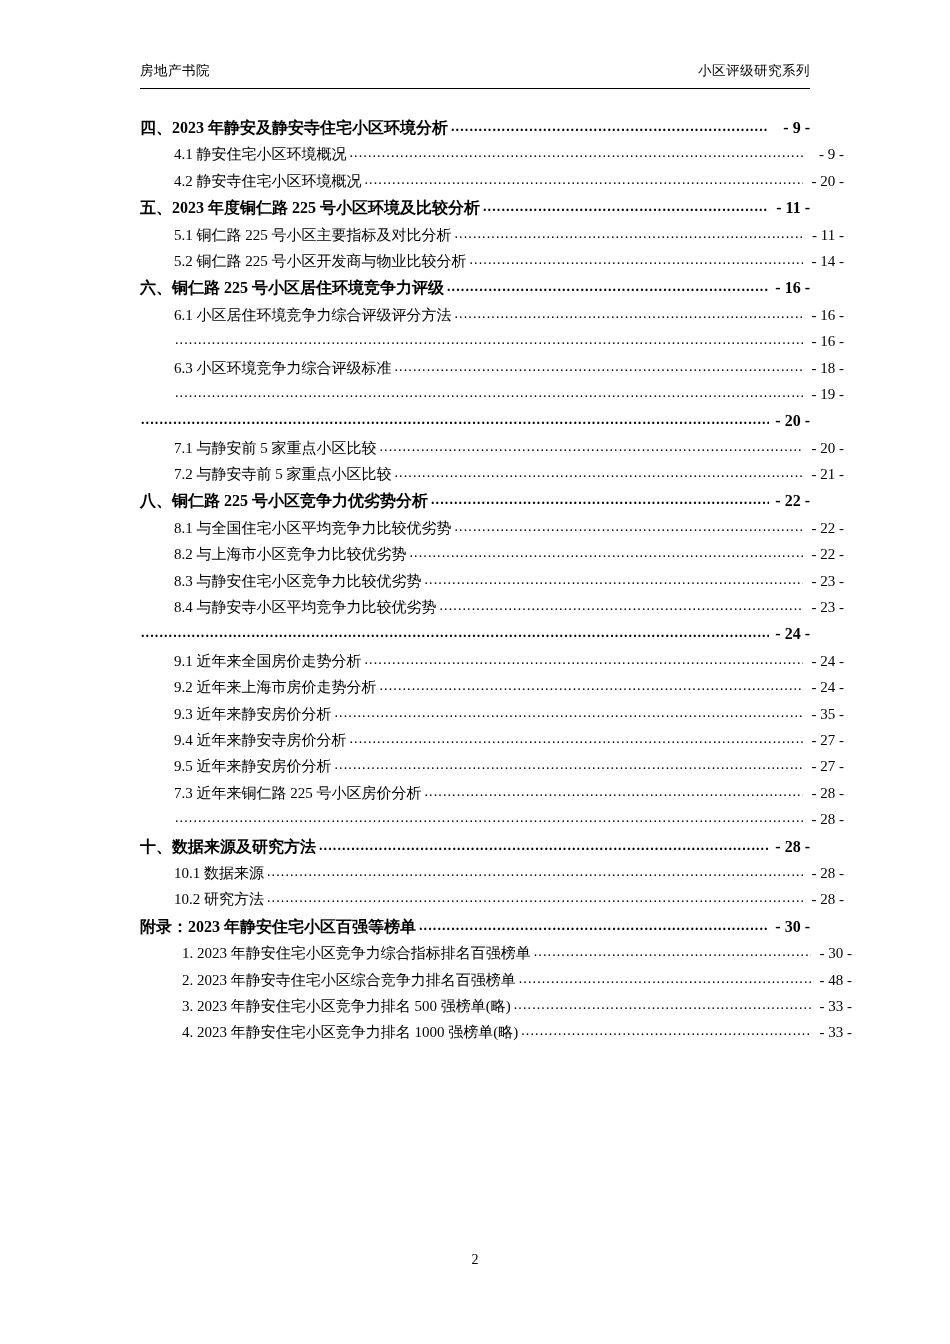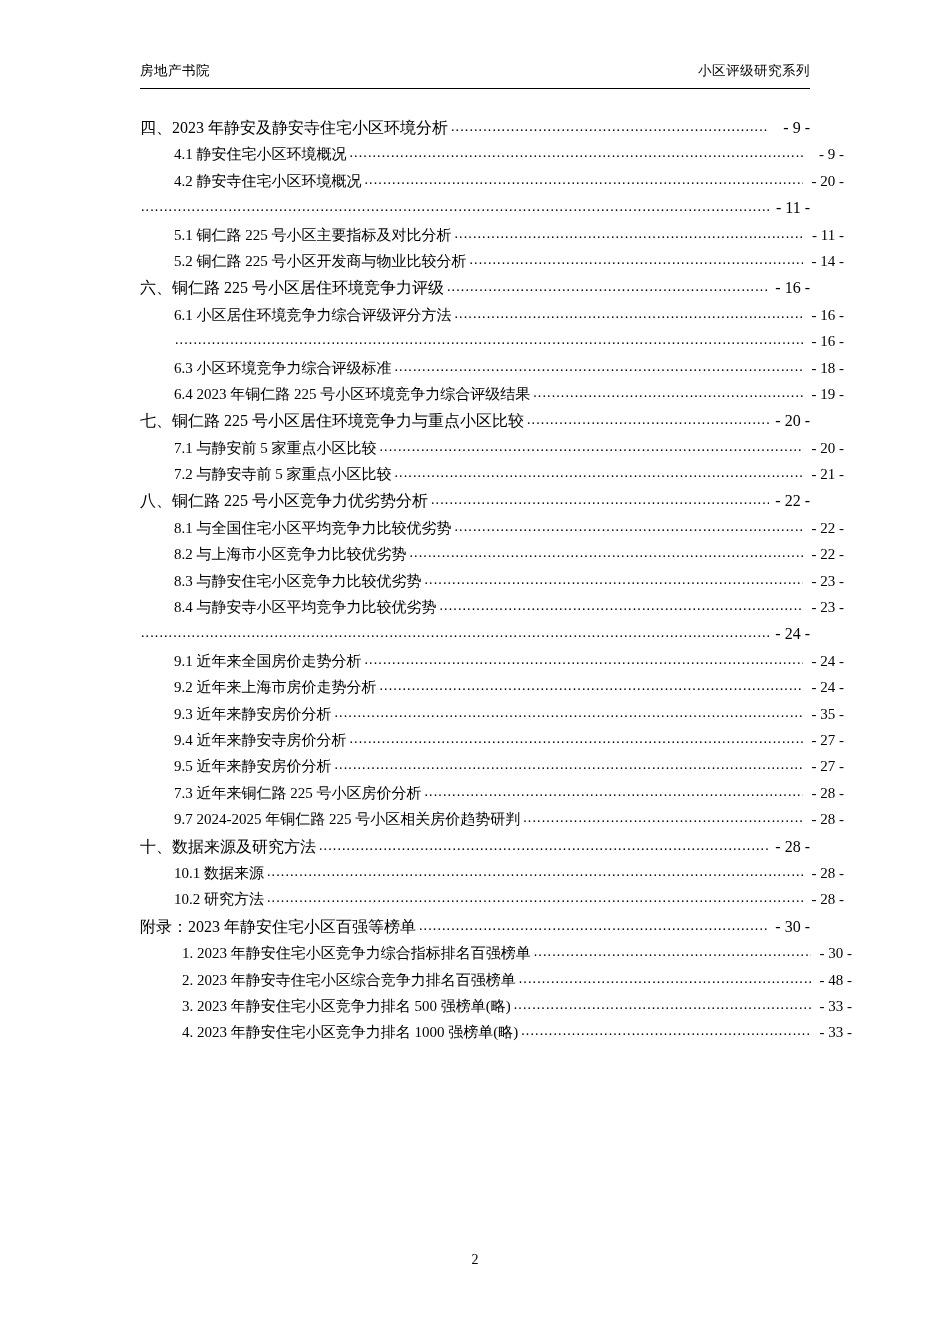--- a/index.html
+++ b/index.html
@@ -54,21 +54,21 @@
   .toc-row {
     display: flex;
     align-items: baseline;
     width: 100%;
     font-size: 15.5px;
     line-height: 1.0;
     margin-bottom: 11.4px;
     white-space: nowrap;
   }
   .toc-row.lvl1 {
-    font-weight: normal;
+    font-weight: bold;
     font-size: 16px;
   }
   .toc-row.lvl2 {
     font-size: 15px;
     padding-left: 34px;
   }
   .toc-row.lvl2b {
     font-size: 15px;
     padding-left: 42px;
     justify-content: flex-end;
@@ -126,20 +126,21 @@
         <span class="toc-title">4.1 静安住宅小区环境概况</span>
         <span class="toc-dots">........................................................................................................................................................................................................</span>
         <span class="toc-page">- 9 -</span>
       </div>
       <div class="toc-row lvl2">
         <span class="toc-title">4.2 静安寺住宅小区环境概况</span>
         <span class="toc-dots">........................................................................................................................................................................................................</span>
         <span class="toc-page">- 20 -</span>
       </div>
       <div class="toc-row lvl1">
+        <span class="toc-title">五、2023 年度铜仁路 225 号小区环境及比较分析</span>
         <span class="toc-dots">........................................................................................................................................................................................................</span>
         <span class="toc-page">- 11 -</span>
       </div>
       <div class="toc-row lvl2">
         <span class="toc-title">5.1 铜仁路 225 号小区主要指标及对比分析</span>
         <span class="toc-dots">........................................................................................................................................................................................................</span>
         <span class="toc-page">- 11 -</span>
       </div>
       <div class="toc-row lvl2">
         <span class="toc-title">5.2 铜仁路 225 号小区开发商与物业比较分析</span>
@@ -159,26 +160,24 @@
       <div class="toc-row lvl2">
         <span class="toc-dots">........................................................................................................................................................................................................</span>
         <span class="toc-page">- 16 -</span>
       </div>
       <div class="toc-row lvl2">
         <span class="toc-title">6.3 小区环境竞争力综合评级标准</span>
         <span class="toc-dots">........................................................................................................................................................................................................</span>
         <span class="toc-page">- 18 -</span>
       </div>
       <div class="toc-row lvl2">
-        <span class="toc-title">6.4 2023 年铜仁路 225 号小区环境竞争力综合评级结果</span>
         <span class="toc-dots">........................................................................................................................................................................................................</span>
         <span class="toc-page">- 19 -</span>
       </div>
       <div class="toc-row lvl1">
-        <span class="toc-title">七、铜仁路 225 号小区居住环境竞争力与重点小区比较</span>
         <span class="toc-dots">........................................................................................................................................................................................................</span>
         <span class="toc-page">- 20 -</span>
       </div>
       <div class="toc-row lvl2">
         <span class="toc-title">7.1 与静安前 5 家重点小区比较</span>
         <span class="toc-dots">........................................................................................................................................................................................................</span>
         <span class="toc-page">- 20 -</span>
       </div>
       <div class="toc-row lvl2">
         <span class="toc-title">7.2 与静安寺前 5 家重点小区比较</span>
@@ -238,21 +237,20 @@
         <span class="toc-title">9.5 近年来静安房价分析</span>
         <span class="toc-dots">........................................................................................................................................................................................................</span>
         <span class="toc-page">- 27 -</span>
       </div>
       <div class="toc-row lvl2">
         <span class="toc-title">7.3 近年来铜仁路 225 号小区房价分析</span>
         <span class="toc-dots">........................................................................................................................................................................................................</span>
         <span class="toc-page">- 28 -</span>
       </div>
       <div class="toc-row lvl2">
-        <span class="toc-title">9.7 2024-2025 年铜仁路 225 号小区相关房价趋势研判</span>
         <span class="toc-dots">........................................................................................................................................................................................................</span>
         <span class="toc-page">- 28 -</span>
       </div>
       <div class="toc-row lvl1">
         <span class="toc-title">十、数据来源及研究方法</span>
         <span class="toc-dots">........................................................................................................................................................................................................</span>
         <span class="toc-page">- 28 -</span>
       </div>
       <div class="toc-row lvl2">
         <span class="toc-title">10.1 数据来源</span>

